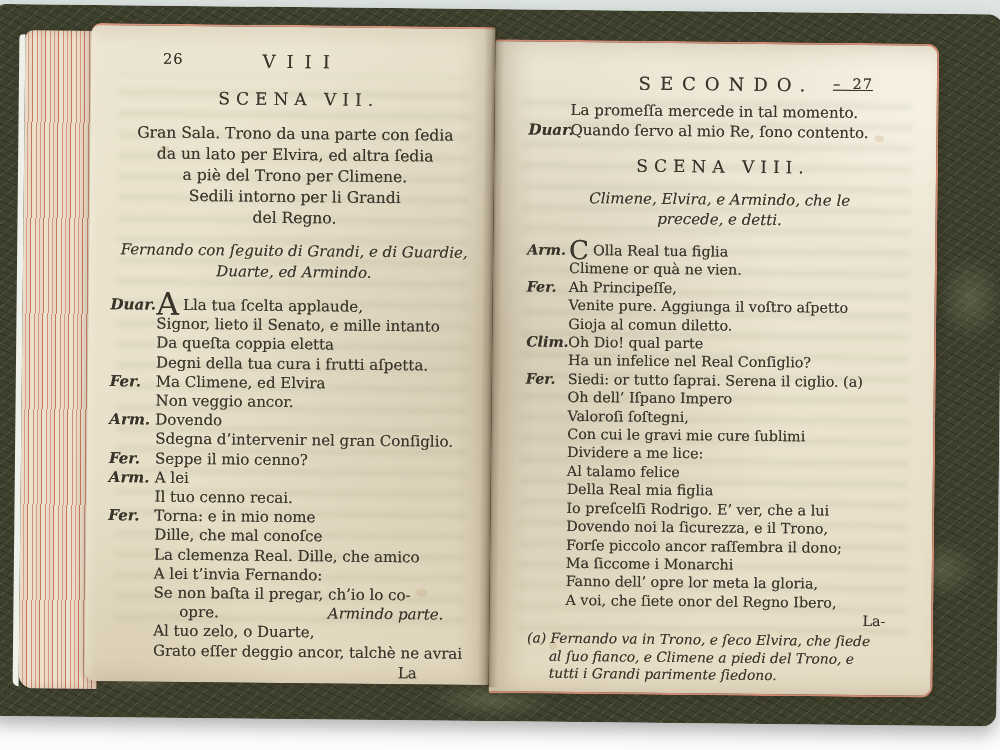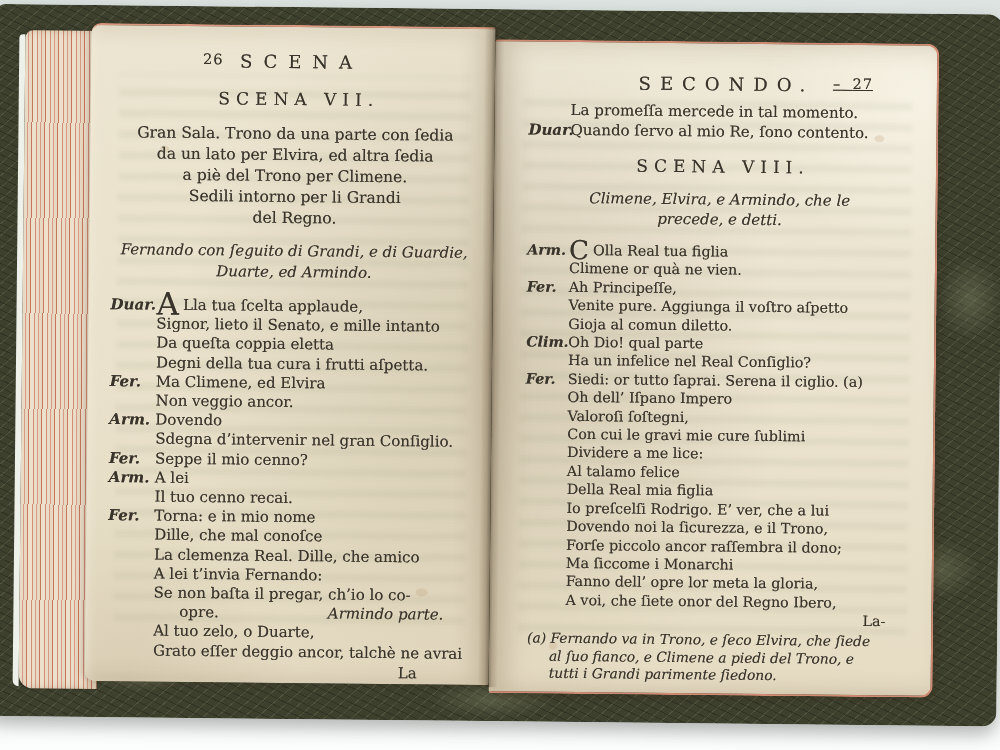--- a/index.html
+++ b/index.html
@@ -76,21 +76,21 @@
     background:linear-gradient(90deg, rgba(70,52,28,0) 0%, rgba(70,52,28,.22) 35%,
       rgba(42,30,14,.40) 52%, rgba(70,52,28,.18) 70%, rgba(70,52,28,0) 100%);
   }
   
   .content{position:absolute;inset:12px 16px 10px 22px;}
   .page.right .content{inset:22px 24px 8px 34px;}
   .pgheader{position:relative;text-align:center;font-size:18px;letter-spacing:11px;margin-top:12px;
     text-indent:11px;}
   .page.right .pgheader{margin-top:8px;letter-spacing:9px;}
   .pagenum{position:absolute;top:1px;font-size:14.5px;letter-spacing:1px;text-indent:0;}
-  .page.left .pagenum{left:50px;margin-left:40px;}
+  .page.left .pagenum{left:50px;}
   .page.right .pagenum{right:40px;text-decoration:underline;}
   .scena{text-align:center;font-size:17px;letter-spacing:6px;margin-top:17px;text-indent:6px;}
   .page.right .scena{margin-top:15px;}
   .stagedir{margin-top:15px;text-align:center;font-size:15.5px;line-height:21px;}
   .castnote{margin-top:12px;text-align:center;font-style:italic;font-size:15px;line-height:21px;}
   .page.right .castnote{margin-top:13px;line-height:20px;}
   .opening{margin-top:7px;font-size:15px;line-height:20px;}
   .dialogue{margin-top:14px;font-size:15px;line-height:19.2px;}
   .page.right .dialogue{margin-top:13px;font-size:14.3px;line-height:18.4px;}
   .dline{position:relative;padding-left:46px;white-space:nowrap;}
@@ -120,21 +120,21 @@
       <div class="white-sliver"></div>
     </div>
 
     <div class="page left">
       <div class="bleed"></div>
       <div class="fox" style="left:70px;top:120px;width:9px;height:7px;background:rgba(160,120,70,.18);"></div>
       <div class="fox" style="left:330px;top:560px;width:12px;height:8px;background:rgba(160,120,70,.15);"></div>
       <div class="content">
         <div class="pgheader">
           <span class="pagenum">26</span>
-          <span>SCENA</span>
+          <span>VIII</span>
         </div>
         <div class="scena">SCENA VII.</div>
         <div class="stagedir">
             <div class="sd-line">Gran Sala. Trono da una parte con ſedia</div>
             <div class="sd-line">da un lato per Elvira, ed altra ſedia</div>
             <div class="sd-line">a piè del Trono per Climene.</div>
             <div class="sd-line">Sedili intorno per li Grandi</div>
             <div class="sd-line">del Regno.</div>
           </div>
         <div class="castnote">

